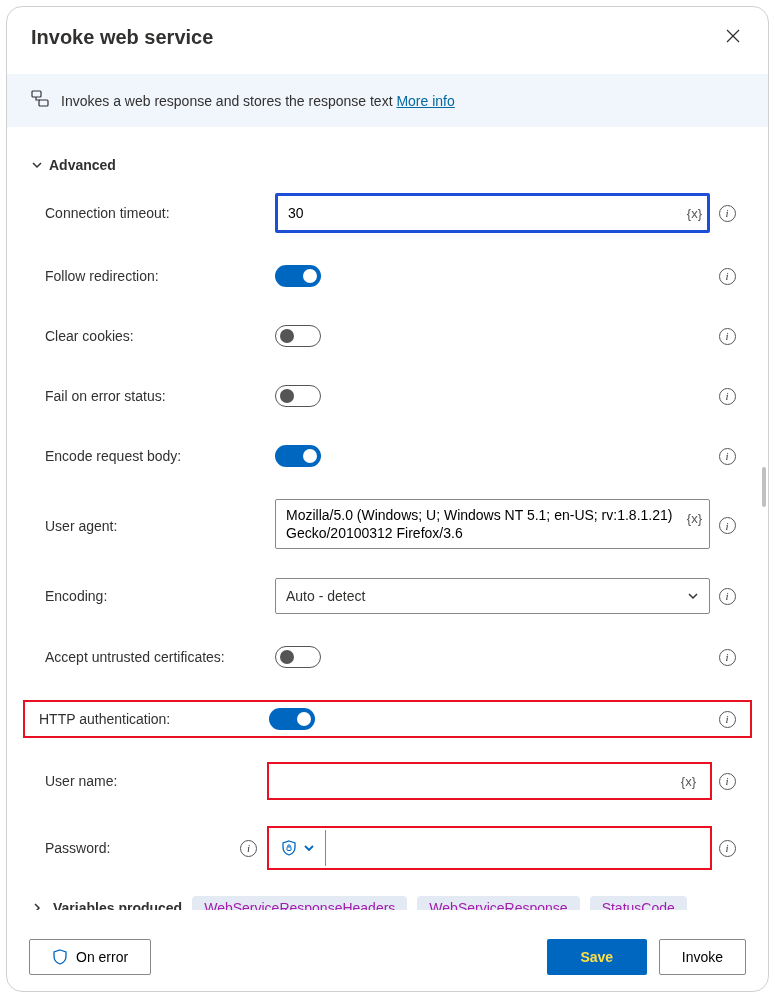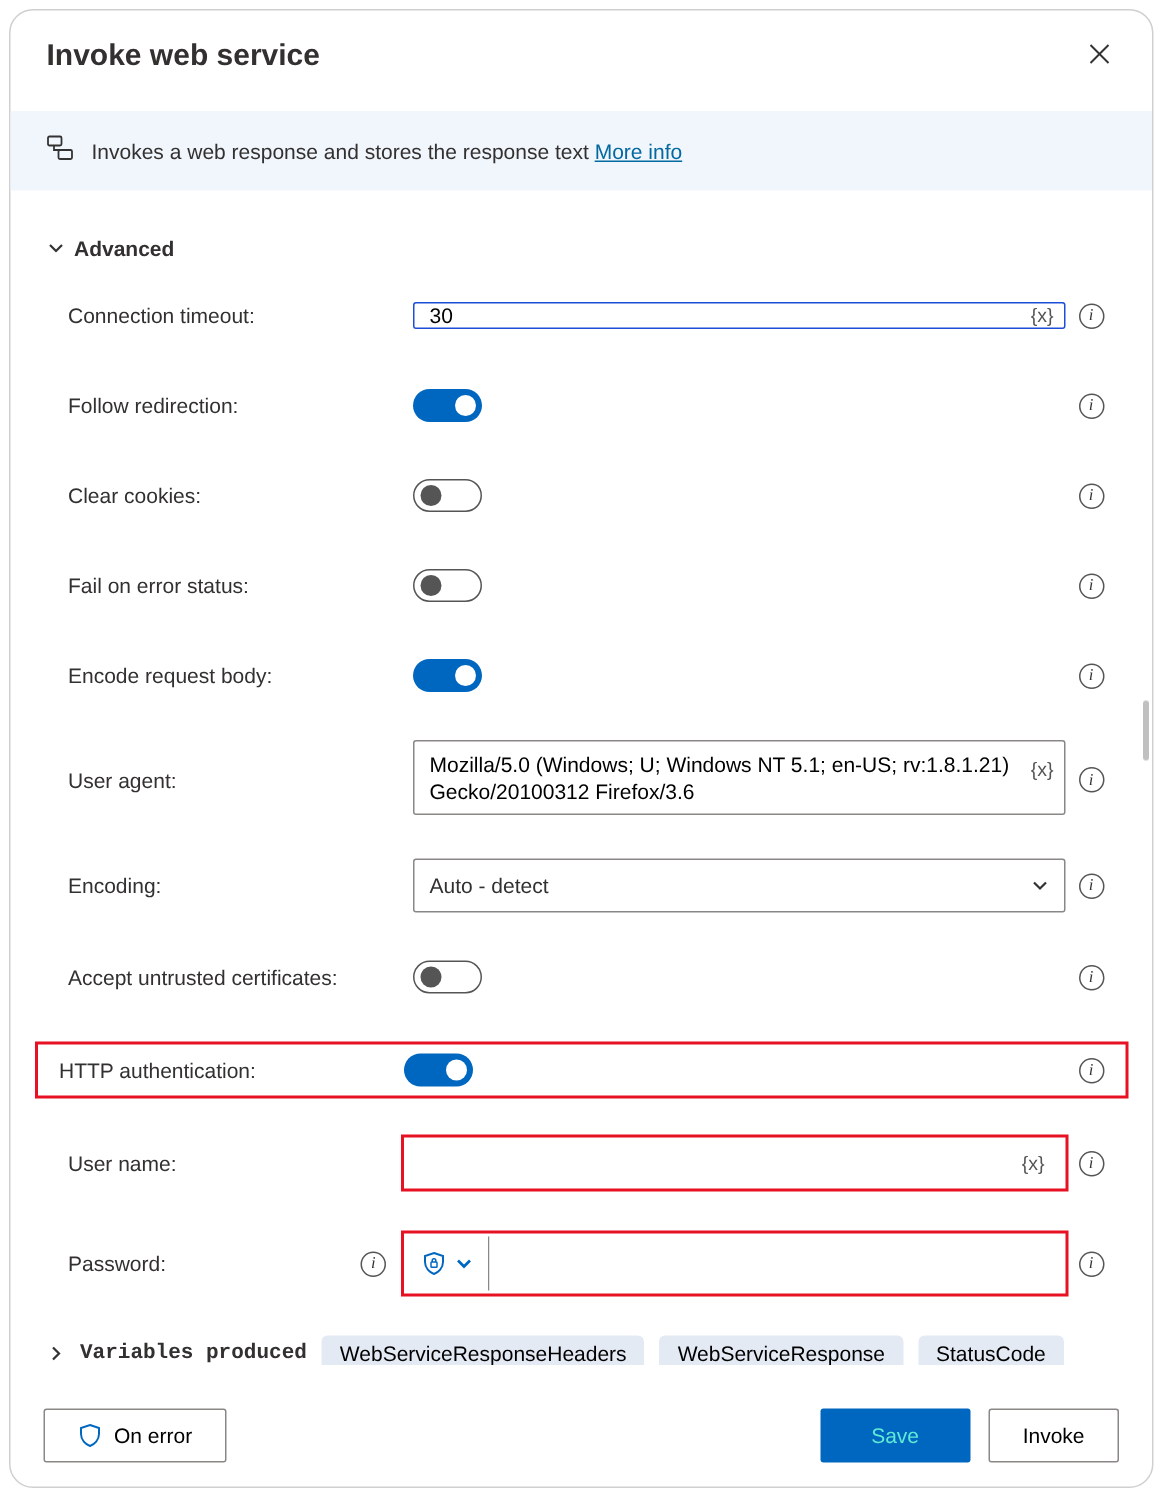--- a/index.html
+++ b/index.html
@@ -13,44 +13,44 @@
 .desc-bar .icon { flex-shrink: 0; }
 .desc-bar a { color: #0369a1; text-decoration: underline; }
 .body { flex: 1; overflow-y: auto; padding: 18px 24px 8px 24px; }
 .section-header { display: flex; align-items: center; gap: 6px; font-weight: 600; margin-bottom: 20px; cursor: pointer; }
 .chev { width: 12px; height: 12px; }
 .row { display: flex; align-items: center; margin-bottom: 26px; min-height: 34px; }
 .row .label { width: 244px; padding-left: 14px; flex-shrink: 0; }
 .row .control { flex: 1; display: flex; align-items: center; }
 .row .info { width: 34px; display: flex; justify-content: center; flex-shrink: 0; }
 .info-icon { width: 17px; height: 17px; border: 1px solid #555; border-radius: 50%; display: inline-flex; align-items: center; justify-content: center; font-family: Georgia, serif; font-style: italic; font-size: 11px; color: #333; cursor: pointer; }
-.text-input { width: 100%; height: 18px; border: 1px solid #1d4ed8; border-radius: 2px; padding: 0 34px 0 10px; font-size: 14px; font-family: inherit; position: relative; }
+.text-input { width: 100%; height: 40px; border: 3px solid #1d4ed8; border-radius: 2px; padding: 0 34px 0 10px; font-size: 14px; font-family: inherit; position: relative; }
 .input-wrap { position: relative; width: 100%; }
 .input-suffix { position: absolute; right: 8px; top: 50%; transform: translateY(-50%); color: #555; font-size: 13px; cursor: pointer; }
 .textarea-input { width: 100%; min-height: 44px; border: 1px solid #8a8886; border-radius: 2px; padding: 6px 34px 6px 10px; font-size: 14px; font-family: inherit; resize: none; line-height: 1.3; }
 .toggle { width: 46px; height: 22px; border-radius: 11px; position: relative; cursor: pointer; }
 .toggle.on { background: #0067c0; }
 .toggle.off { background: #fff; border: 1px solid #555; }
 .toggle .knob { width: 14px; height: 14px; border-radius: 50%; position: absolute; top: 50%; transform: translateY(-50%); }
 .toggle.on .knob { background: #fff; right: 4px; }
 .toggle.off .knob { background: #555; left: 4px; }
 .select { width: 100%; height: 36px; border: 1px solid #8a8886; border-radius: 2px; padding: 0 10px; display: flex; align-items: center; justify-content: space-between; cursor: pointer; }
 .highlight-box { border: 2px solid #e81123; padding: 4px 6px; margin-left: -8px; margin-right: -2px; }
 .highlight-row { border: 2px solid #e81123; padding: 6px 6px; margin-left: -8px; margin-right: -8px; display: flex; align-items: center; }
 .pw-wrap { display: flex; width: 100%; border: 1px solid #8a8886; border-radius: 2px; height: 36px; }
 .pw-prefix { display: flex; align-items: center; gap: 6px; padding: 0 10px; border-right: 1px solid #8a8886; cursor: pointer; }
 .pw-input { flex: 1; border: none; outline: none; padding: 0 10px; font-size: 14px; }
 .vars-row { display: flex; align-items: center; gap: 10px; margin-top: 12px; margin-bottom: 8px; }
-.vars-row .label2 { font-weight: 600; font-family: Liberation Mono, monospace; }
-.chip { background: #e4eaf4; color: #000000; padding: 4px 12px; border-radius: 4px; font-size: 14px; display: inline-block; }
+.vars-row .label2 { font-weight: 600; }
+.chip { background: #e4eaf4; color: #a21caf; padding: 4px 12px; border-radius: 4px; font-size: 14px; display: inline-block; }
 .footer { display: flex; justify-content: space-between; align-items: center; padding: 16px 22px; border-top: 1px solid transparent; }
 .footer .right { display: flex; gap: 12px; }
 .btn { height: 36px; padding: 16px 22px; border-radius: 2px; font-size: 14px; cursor: pointer; font-family: inherit; display: inline-flex; align-items: center; gap: 8px; }
 .btn-secondary { background: #fff; border: 1px solid #8a8886; }
-.btn-primary { background: #0067c0; color: #5eead4; border: none; min-width: 100px; justify-content: center; font-weight: 400; }
+.btn-primary { background: #0067c0; color: #fde047; border: none; min-width: 100px; justify-content: center; font-weight: 700; }
 .scroll-ind { position: absolute; right: 2px; top: 460px; width: 4px; height: 40px; background: #c0c0c0; border-radius: 2px; }
 .row-hl { margin-bottom: 18px; }
 .label-with-info { display: flex; align-items: center; gap: 6px; }
 .inline-info { margin-left: auto; margin-right: 18px; }
 </style>
 </head>
 <body>
 
 <div class="dialog">
   <div class="header">

